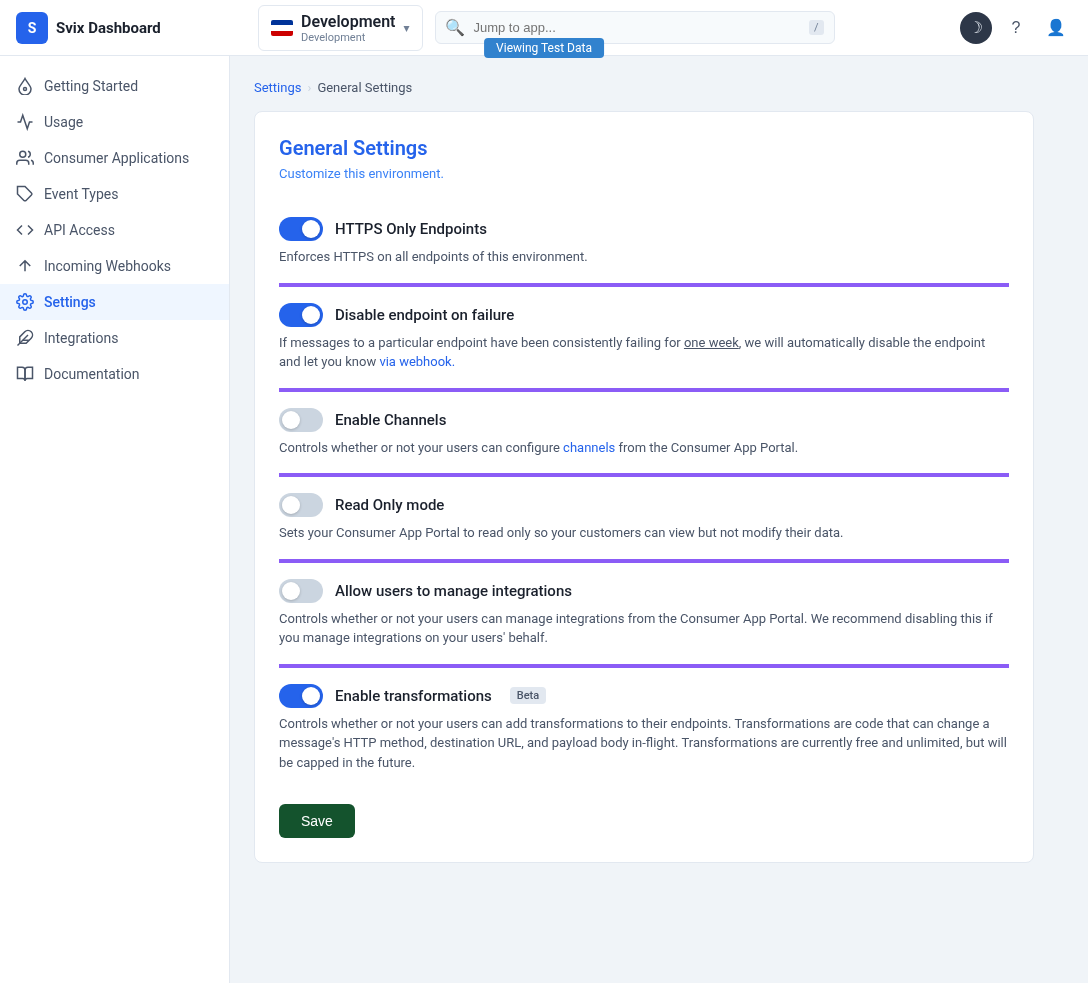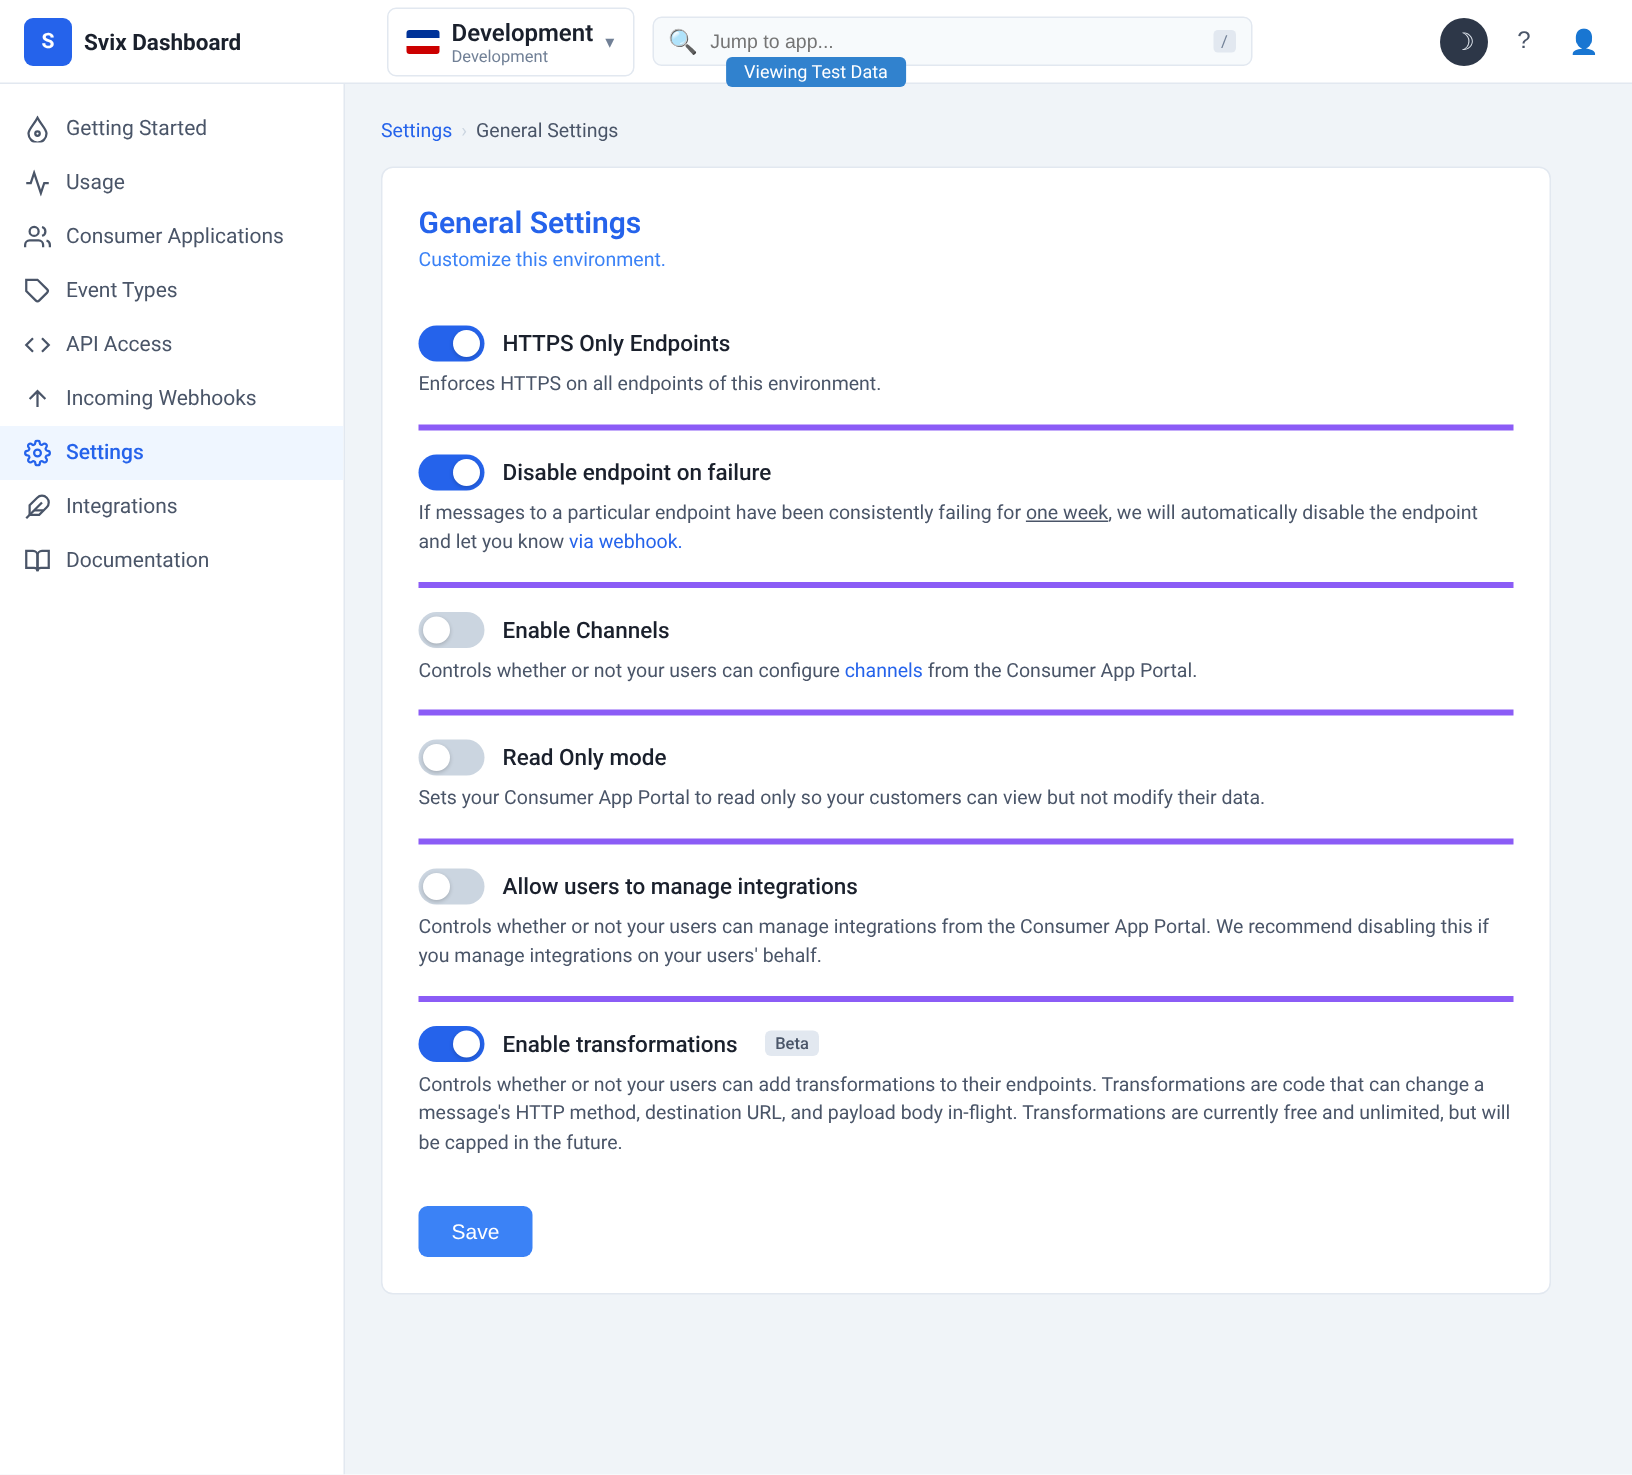--- a/index.html
+++ b/index.html
@@ -59,21 +59,21 @@
     .toggle.on { background: #2563eb; }
     .toggle.off { background: #cbd5e0; }
     .toggle-thumb { width: 18px; height: 18px; border-radius: 50%; background: white; position: absolute; top: 3px; transition: left 0.2s; box-shadow: 0 1px 3px rgba(0,0,0,0.2); }
     .toggle.on .toggle-thumb { left: 23px; }
     .toggle.off .toggle-thumb { left: 3px; }
 
     
     .beta-badge { background: #e2e8f0; color: #4a5568; font-size: 11px; padding: 2px 7px; border-radius: 4px; font-weight: 500; margin-left: 6px; }
 
     
-    .save-btn { background: #3b82f6; color: white; border: none; border-radius: 6px; padding: 9px 22px; font-size: 14px; font-weight: 500; cursor: pointer; margin-top: 16px; }
+    .save-btn { background: #14532d; color: white; border: none; border-radius: 6px; padding: 9px 22px; font-size: 14px; font-weight: 500; cursor: pointer; margin-top: 16px; }
 
     
     .icon-svg { width: 18px; height: 18px; }
   </style>
 </head>
 <body>
 
 <nav class="navbar">
   <div class="navbar-brand">
     <div class="navbar-brand-logo">

